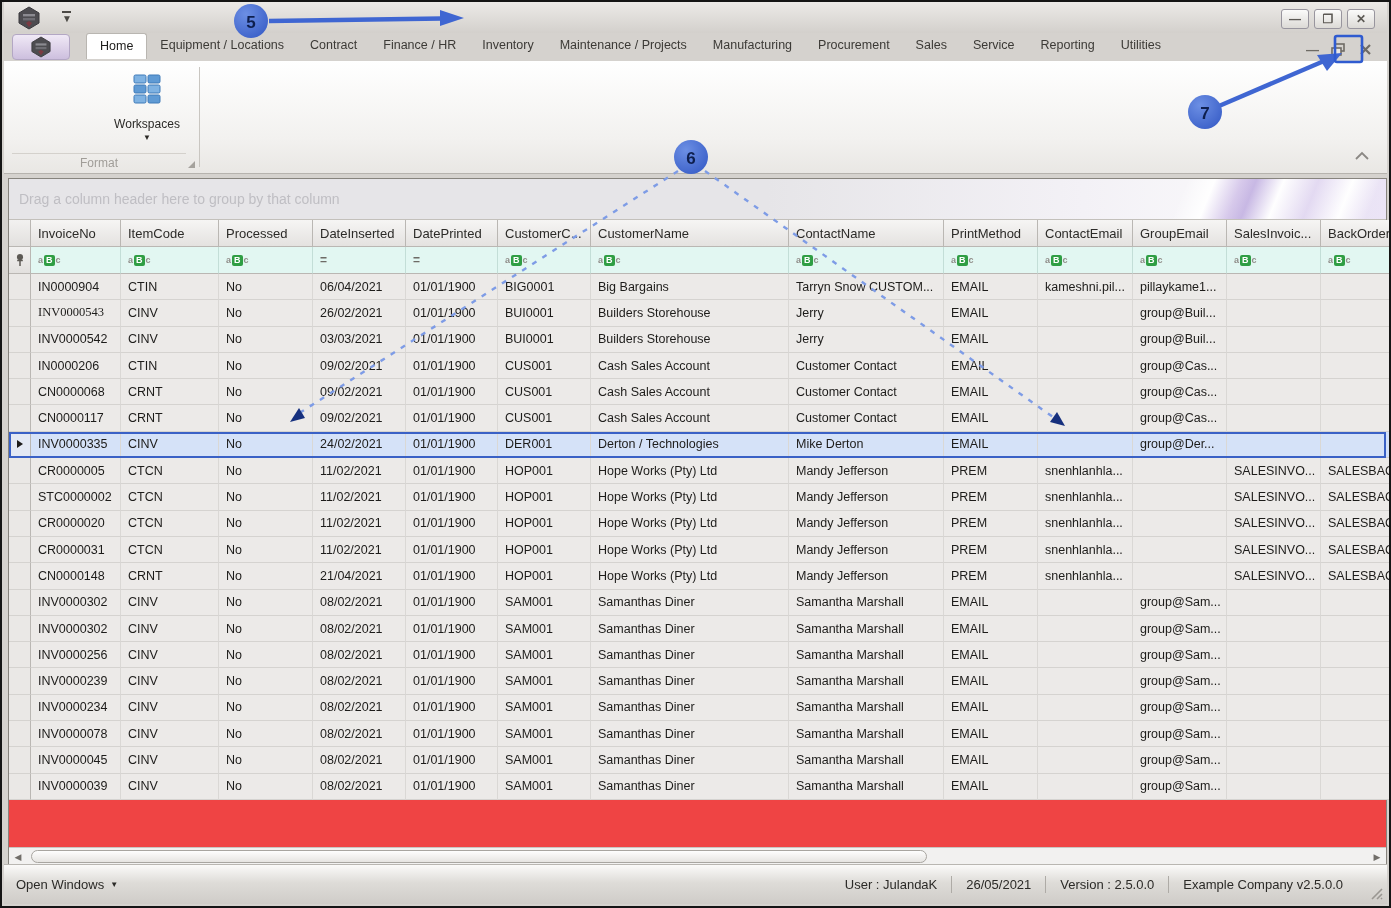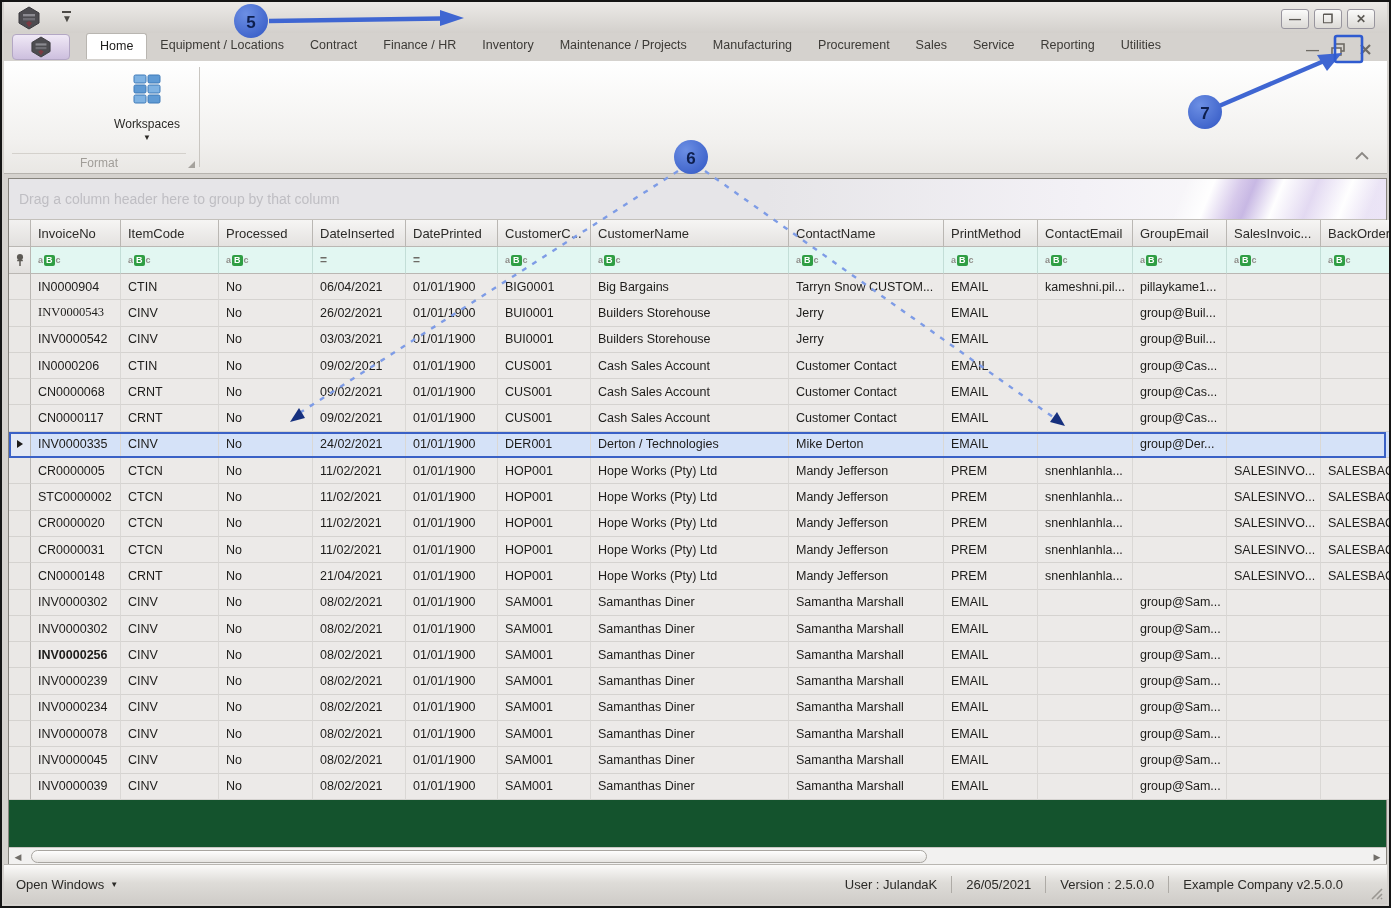--- a/index.html
+++ b/index.html
@@ -40,21 +40,21 @@
   .rbtn .lbl{font-size:12px;color:#2b2a27;margin-top:6px;white-space:nowrap;}
   .rbtn .drop{color:#2b2a27;font-size:8px;margin-top:2px;}
   .gcaption{position:absolute;bottom:3px;left:8px;right:14px;border-top:1px solid #d4d1cc;
     text-align:center;font-size:12px;color:#a09d98;padding-top:2px;}
   .glauncher{position:absolute;bottom:5px;right:5px;width:0;height:0;
     border-left:7px solid transparent;border-bottom:7px solid #a5a29d;}
   .ribbon-collapse{position:absolute;right:18px;bottom:10px;color:#8b8884;font-size:12px;}
 
   
   .gridpanel{position:absolute;left:6px;top:176px;width:1379px;height:688px;
-    background:#14532d;border:1px solid #87847e;}
+    background:#ef4444;border:1px solid #87847e;}
   .groupby{position:absolute;left:0;top:0;right:0;height:41px;
     background:linear-gradient(90deg,#e6e5e8 0%,#e6e5e8 55%,#f3f1f6 78%,#ffffff 100%);
     border-bottom:1px solid #c3c0bb;}
   .groupby .hint{position:absolute;left:10px;top:12px;font-size:14px;color:#bfbec3;}
   .swirl{position:absolute;right:0;top:0;bottom:0;width:330px;overflow:hidden;
     background:
       linear-gradient(112deg,transparent 38%,rgba(255,255,255,.95) 46%,rgba(186,162,222,.55) 54%,rgba(150,120,205,.5) 58%,rgba(255,255,255,.9) 66%,rgba(196,176,228,.45) 76%,rgba(255,255,255,.7) 86%,rgba(205,188,232,.4) 94%);}
   .hdr-row,.flt-row,.drow{display:flex;position:relative;}
   .hdr-row{position:absolute;left:0;top:41px;height:27px;right:0;}
   .hcell{height:27px;background:linear-gradient(#f6f5f4,#e4e2e0);border-right:1px solid #bab7b3;
@@ -521,21 +521,21 @@
           <div class="dcell" style="width: 198px;">Samanthas Diner</div>
           <div class="dcell" style="width: 155px;">Samantha Marshall</div>
           <div class="dcell" style="width: 94px;">EMAIL</div>
           <div class="dcell" style="width: 95px;"></div>
           <div class="dcell" style="width: 94px;">group@Sam...</div>
           <div class="dcell" style="width: 94px;"></div>
           <div class="dcell" style="width: 73px;"></div>
         </div>
         <div class="drow">
           <div class="ind"></div>
-          <div class="dcell" style="width: 90px; font-weight: bold;">INV0000256</div>
+          <div class="dcell" style="width: 90px;">INV0000256</div>
           <div class="dcell" style="width: 98px;">CINV</div>
           <div class="dcell" style="width: 94px;">No</div>
           <div class="dcell" style="width: 93px;">08/02/2021</div>
           <div class="dcell" style="width: 92px;">01/01/1900</div>
           <div class="dcell" style="width: 93px;">SAM001</div>
           <div class="dcell" style="width: 198px;">Samanthas Diner</div>
           <div class="dcell" style="width: 155px;">Samantha Marshall</div>
           <div class="dcell" style="width: 94px;">EMAIL</div>
           <div class="dcell" style="width: 95px;"></div>
           <div class="dcell" style="width: 94px;">group@Sam...</div>

